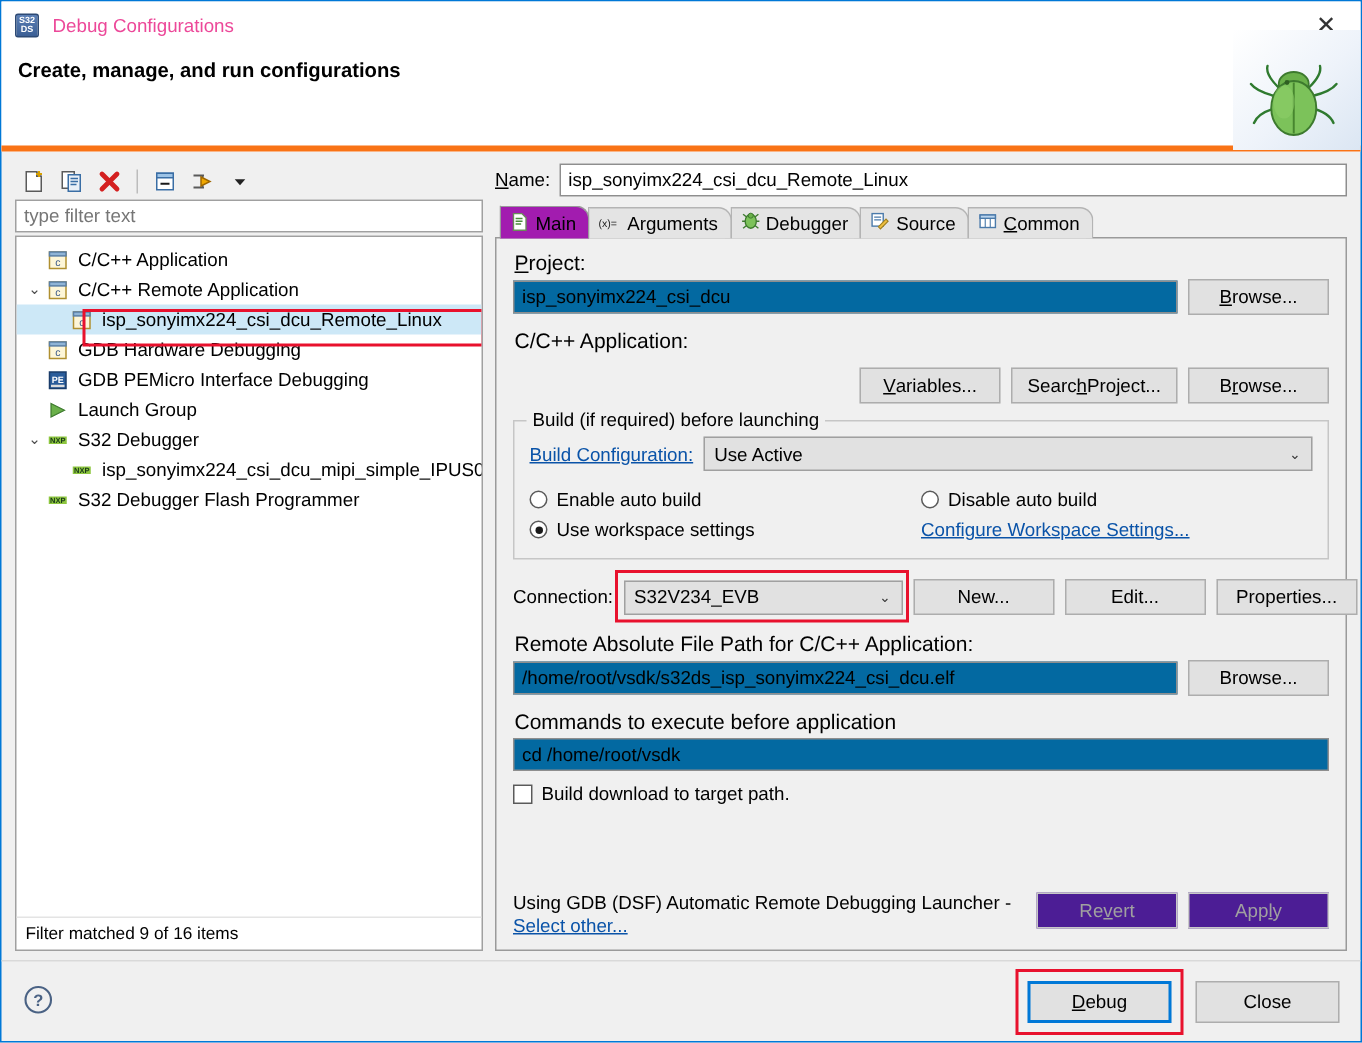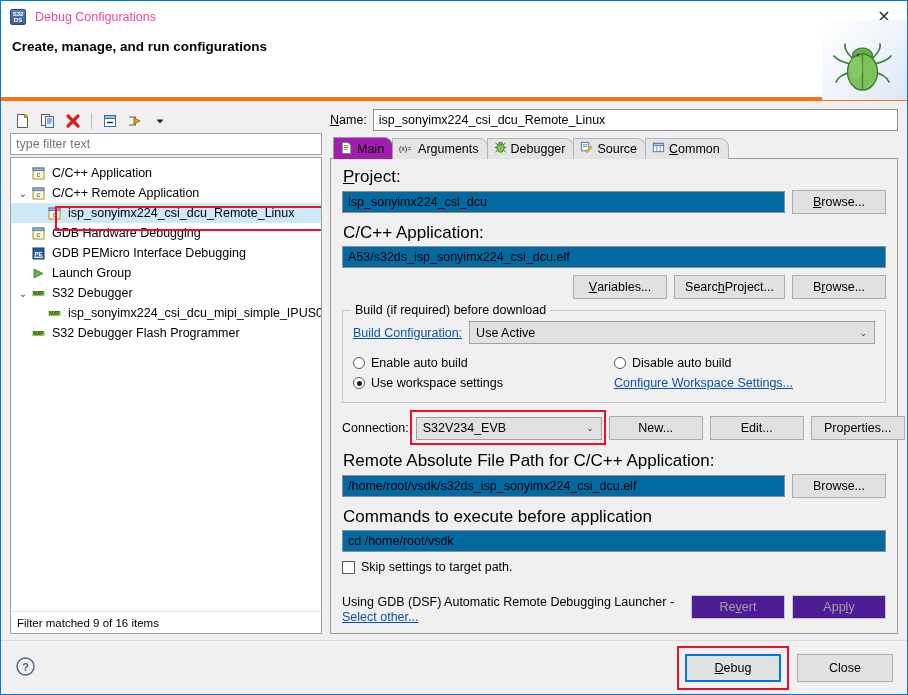--- a/index.html
+++ b/index.html
@@ -141,21 +141,21 @@
     background: #a21caf; border-color: #9a9a9a;
     z-index: 3; height: 22px; margin-top: 47px;
   }
   .tab u { text-decoration: underline; }
   .tab-panel {
     flex: 1; border: 1px solid #9a9a9a; background: #f0f0f0;
     margin-top: -1px; padding: 8px 11px 0 11px;
     display: flex; flex-direction: column; min-height: 0;
     position: relative;
   }
-  .fld-label { font-size: 17px; margin: 0 0 3px 1px; }
+  .fld-label { font-size: 14px; margin: 0 0 3px 1px; }
   .fld-label u { text-decoration: underline; }
   .txtbox {
     height: 22px; border: 1px solid #8e8e8e; background: #0369a1;
     display: flex; align-items: center; padding: 0 5px; font-size: 12.5px;
   }
   .row { display: flex; gap: 7px; align-items: center; }
   .btn {
     height: 24px; min-width: 94px; padding: 0 10px;
     border: 1px solid #adadad; background: #e1e1e1;
     display: flex; align-items: center; justify-content: center;
@@ -495,29 +495,28 @@
 
       <div class="tab-panel">
 
         <div class="fld-label"><u>P</u>roject:</div>
         <div class="row">
           <div class="txtbox" style="flex:1">isp_sonyimx224_csi_dcu</div>
           <div class="btn"><u>B</u>rowse...</div>
         </div>
 
         <div class="fld-label" style="margin-top:9px">C/C++ Application:</div>
-        <div class="txtbox">A53/s32ds_isp_sonyimx224_csi_dcu.elf</div>
         <div class="btnrow">
           <div class="btn"><u>V</u>ariables...</div>
           <div class="btn">Searc<u>h</u> Project...</div>
           <div class="btn">B<u>r</u>owse...</div>
         </div>
 
         <div class="group">
-          <div class="group-title">Build (if required) before download</div>
+          <div class="group-title">Build (if required) before launching</div>
           <div class="row" style="margin-top:4px">
             <div class="link">Build Configuration:</div>
             <div class="combo" style="flex:1">
               <span>Use Active</span>
               <span class="caret">⌄</span>
             </div>
           </div>
           <div class="radios">
             <div class="radio-col">
               <div class="radio-item">
@@ -559,21 +558,21 @@
         <div class="row">
           <div class="txtbox" style="flex:1">/home/root/vsdk/s32ds_isp_sonyimx224_csi_dcu.elf</div>
           <div class="btn">Browse...</div>
         </div>
 
         <div class="fld-label" style="margin-top:9px">Commands to execute before application</div>
         <div class="txtbox">cd /home/root/vsdk</div>
 
         <div class="chk-row">
           <span class="chk"></span>
-          <span>Skip settings to target path.</span>
+          <span>Build download to target path.</span>
         </div>
 
         <div class="launcher">
           <div class="launcher-text">
             <span>Using GDB (DSF) Automatic Remote Debugging Launcher -</span><br>
             <span class="link">Select other...</span>
           </div>
           <div class="launcher-btns">
             <div class="btn disabled">Re<u>v</u>ert</div>
             <div class="btn disabled">App<u>l</u>y</div>

